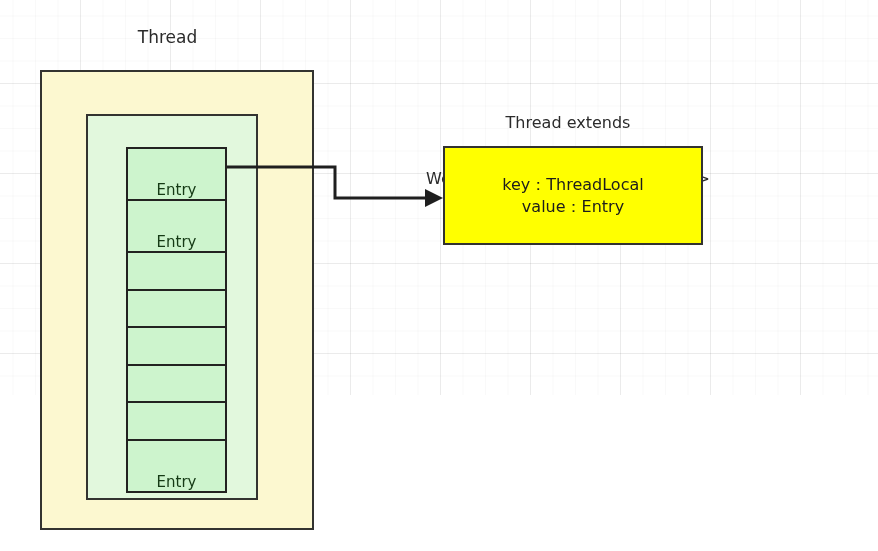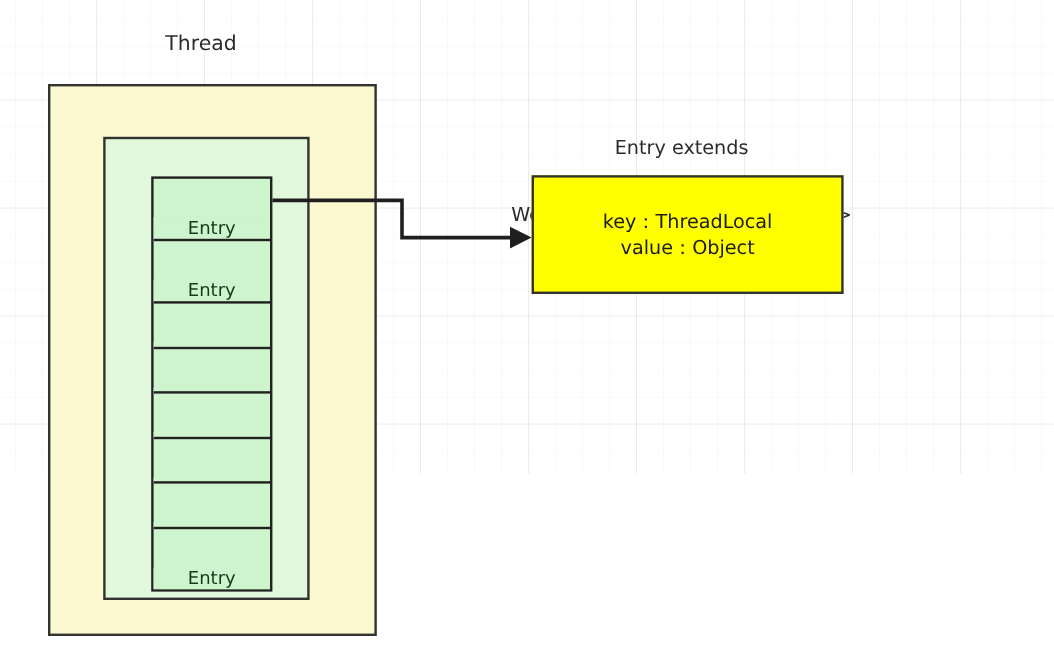--- a/index.html
+++ b/index.html
@@ -174,22 +174,22 @@
     <div class="entry-cell"></div>
     <div class="entry-cell">Entry</div>
   </div>
 
   <svg id="connector" viewBox="0 0 878 551" width="878" height="551">
     <polyline points="227,167 335,167 335,198 432,198" fill="none" stroke="#1f1f1f" stroke-width="3" stroke-linecap="butt" stroke-linejoin="miter"></polyline>
     <polygon points="443,198 425,189 425,207" fill="#1f1f1f"></polygon>
   </svg>
 
   <div class="lbl" id="entry-caption">
-    <div>Entry extends</div>
+    <div>Thread extends</div>
     <div>WeakReference&lt;ThreadLocal&lt;?&gt;&gt;</div>
   </div>
 
   <div id="entry-detail">
     <div class="detail-line">key：ThreadLocal</div>
-    <div class="detail-line">value：Object</div>
+    <div class="detail-line">value：Entry</div>
   </div>
 
 </div>
 
 </body></html>

